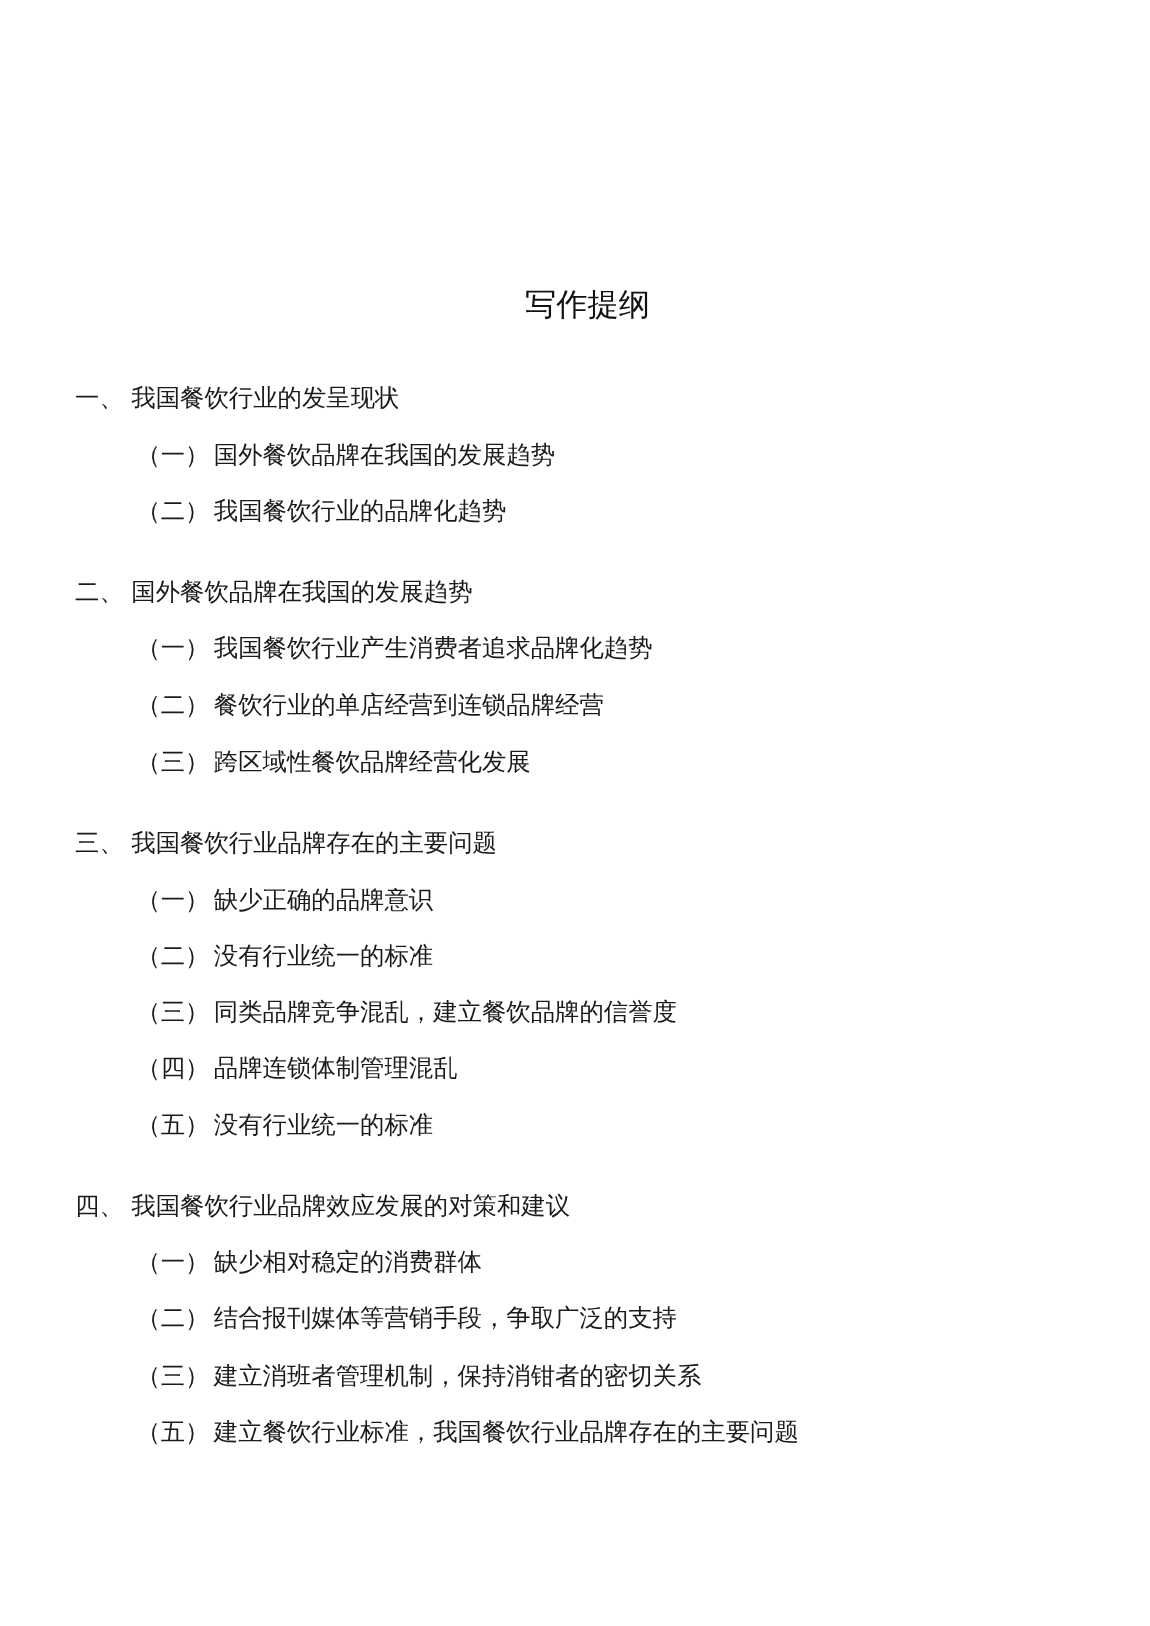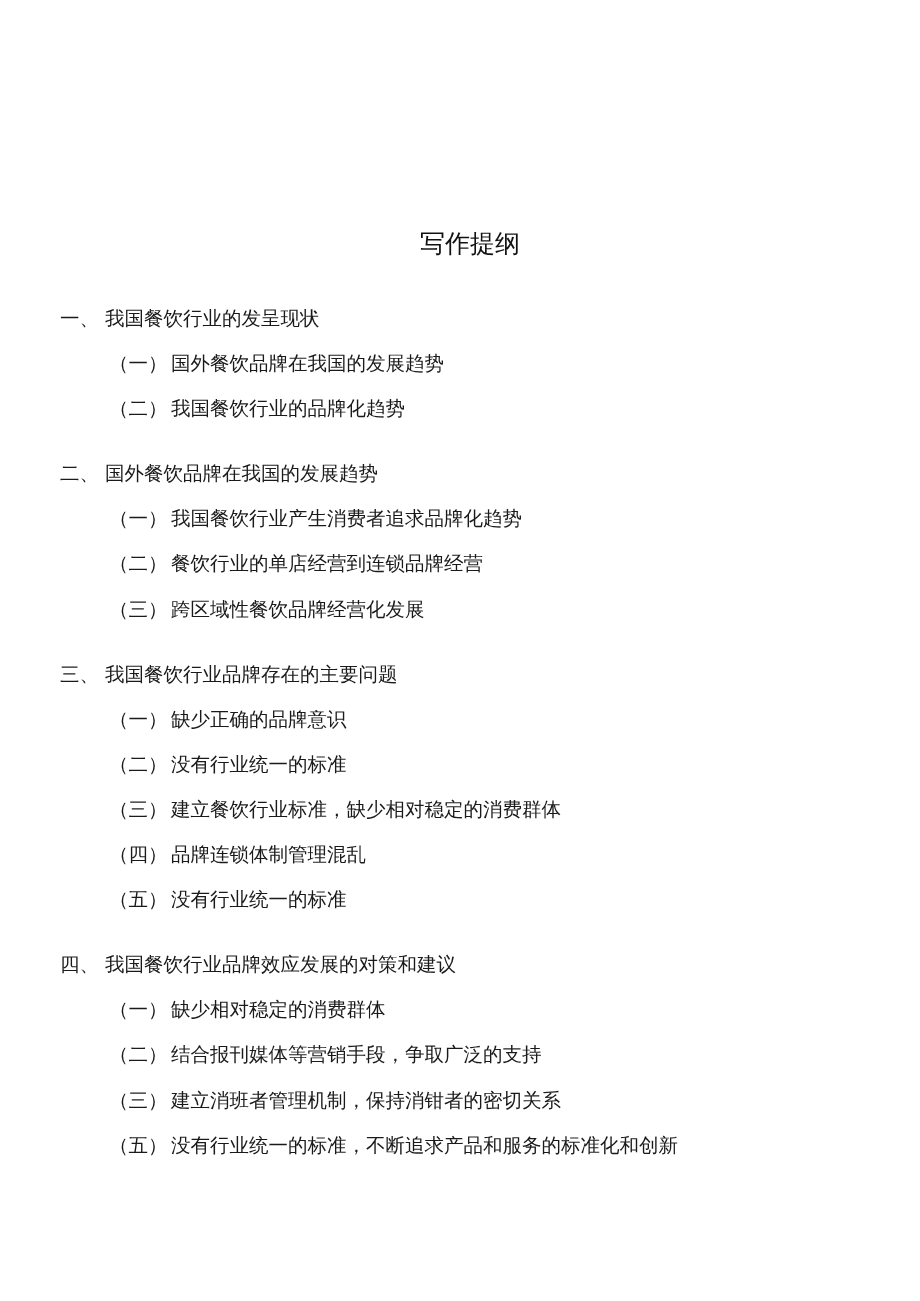--- a/index.html
+++ b/index.html
@@ -75,22 +75,22 @@
     <li class="section"><span class="marker">一、</span><span>我国餐饮行业的发呈现状</span></li>
     <li class="sub"><span class="marker">（一）</span><span>国外餐饮品牌在我国的发展趋势</span></li>
     <li class="sub"><span class="marker">（二）</span><span>我国餐饮行业的品牌化趋势</span></li>
     <li class="section"><span class="marker">二、</span><span>国外餐饮品牌在我国的发展趋势</span></li>
     <li class="sub"><span class="marker">（一）</span><span>我国餐饮行业产生消费者追求品牌化趋势</span></li>
     <li class="sub"><span class="marker">（二）</span><span>餐饮行业的单店经营到连锁品牌经营</span></li>
     <li class="sub"><span class="marker">（三）</span><span>跨区域性餐饮品牌经营化发展</span></li>
     <li class="section"><span class="marker">三、</span><span>我国餐饮行业品牌存在的主要问题</span></li>
     <li class="sub"><span class="marker">（一）</span><span>缺少正确的品牌意识</span></li>
     <li class="sub"><span class="marker">（二）</span><span>没有行业统一的标准</span></li>
-    <li class="sub"><span class="marker">（三）</span><span>建立餐饮行业标准，缺少相对稳定的消费群体</span></li>
+    <li class="sub"><span class="marker">（三）</span><span>同类品牌竞争混乱，建立餐饮品牌的信誉度</span></li>
     <li class="sub"><span class="marker">（四）</span><span>品牌连锁体制管理混乱</span></li>
     <li class="sub"><span class="marker">（五）</span><span>没有行业统一的标准</span></li>
     <li class="section"><span class="marker">四、</span><span>我国餐饮行业品牌效应发展的对策和建议</span></li>
     <li class="sub"><span class="marker">（一）</span><span>缺少相对稳定的消费群体</span></li>
     <li class="sub"><span class="marker">（二）</span><span>结合报刊媒体等营销手段，争取广泛的支持</span></li>
     <li class="sub"><span class="marker">（三）</span><span>建立消班者管理机制，保持消钳者的密切关系</span></li>
-    <li class="sub"><span class="marker">（五）</span><span>没有行业统一的标准，不断追求产品和服务的标准化和创新</span></li>
+    <li class="sub"><span class="marker">（五）</span><span>建立餐饮行业标准，我国餐饮行业品牌存在的主要问题</span></li>
   </ul>
 </div>
 
 </body></html>

